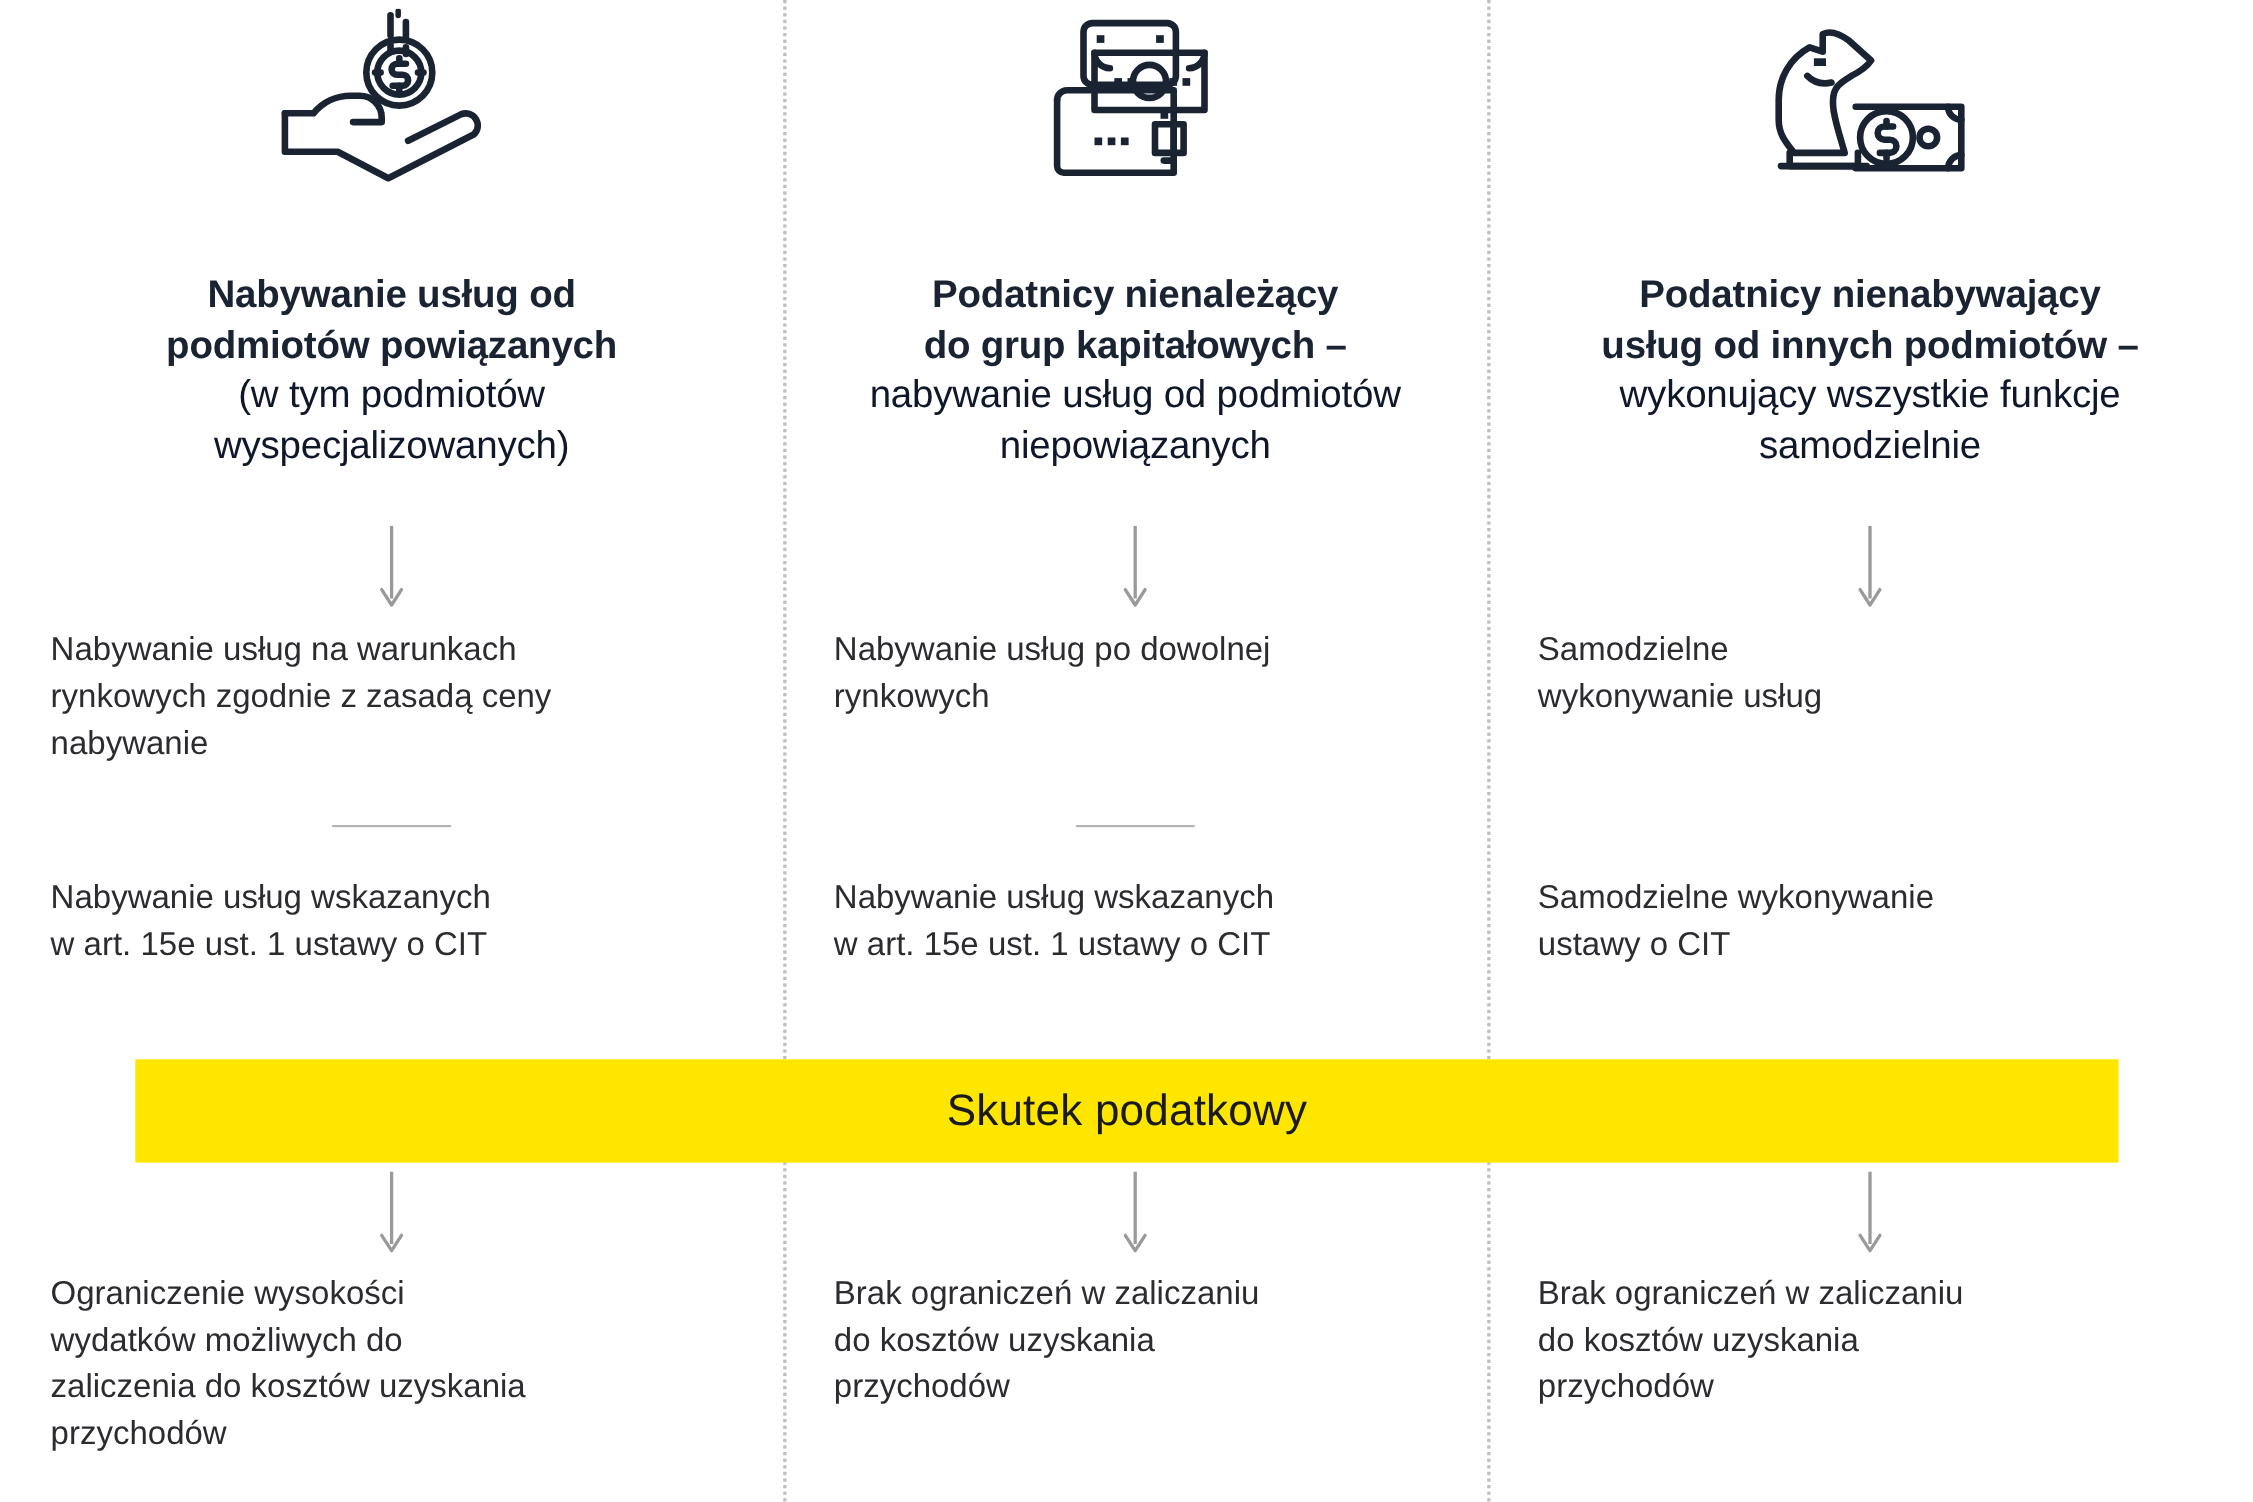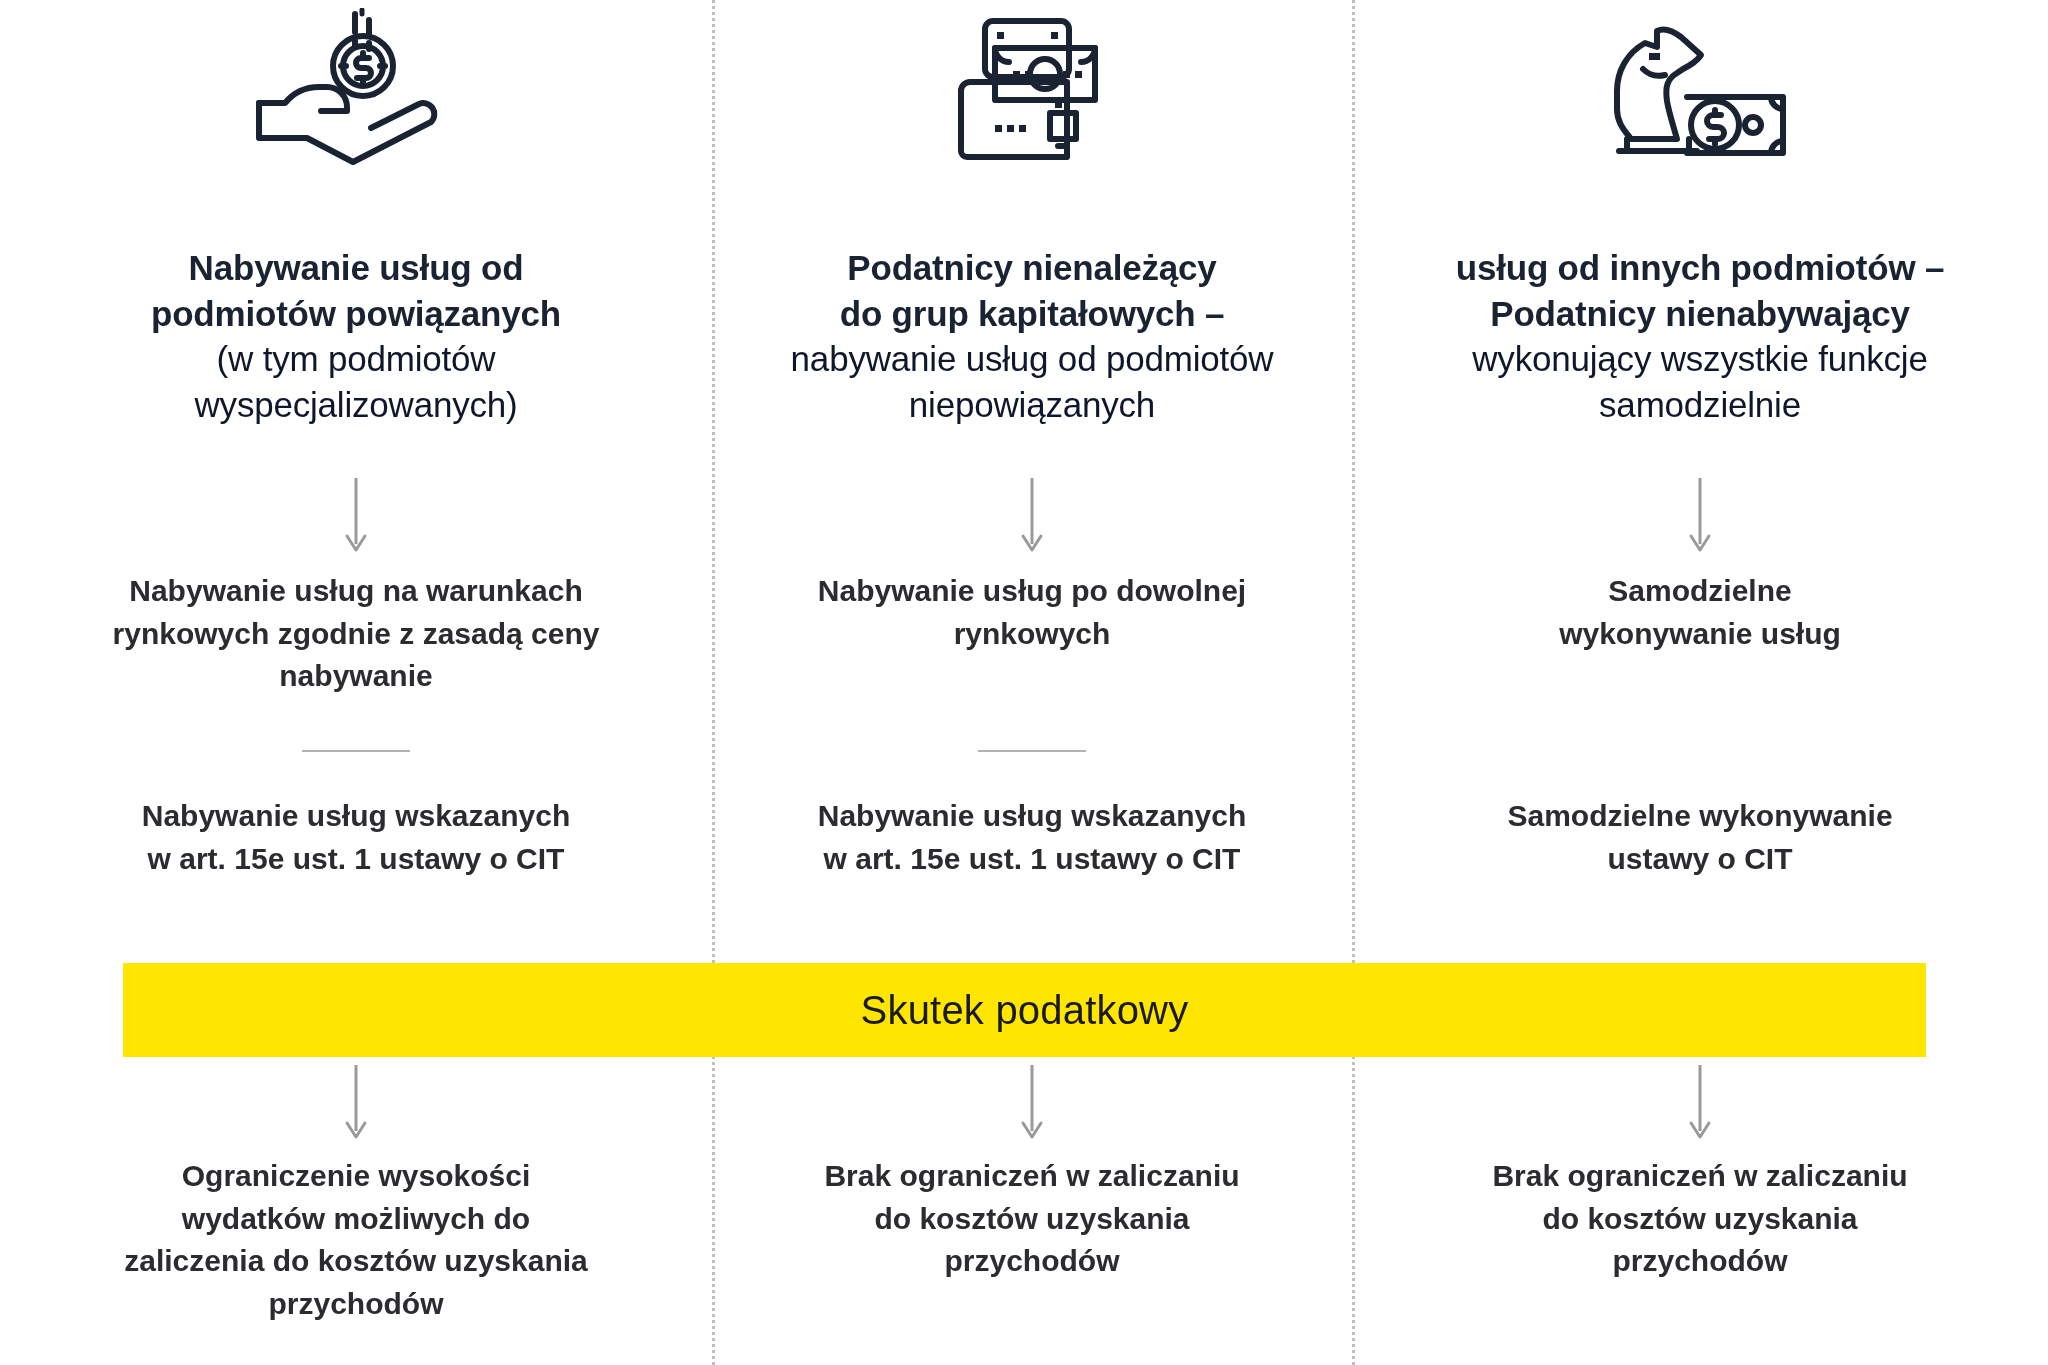--- a/index.html
+++ b/index.html
@@ -88,23 +88,23 @@
   
   .arrow {
     display: flex;
     justify-content: center;
     align-items: center;
   }
   .arrow svg { display: block; }
 
   
   .body-text {
-    text-align: center;
+    text-align: left;
     font-size: 30px;
-    font-weight: bold;
+    font-weight: normal;
     line-height: 1.42;
     color: #2b2b30;
     width: 100%;
   }
 
   
   .rule {
     width: 108px;
     height: 2px;
     background: #b3b3b3;
@@ -331,22 +331,22 @@
           <circle cx="110" cy="112" r="24"></circle>
           <path d="M116 102 h-8 a6 6 0 0 0 0 12 h5 a6 6 0 0 1 0 12 h-9"></path>
           <line x1="110" y1="97" x2="110" y2="102"></line>
           <line x1="110" y1="126" x2="110" y2="131"></line>
           <circle cx="148" cy="112" r="8"></circle>
         </svg>
       </div>
 
       <div class="stack" style="top:245px;">
         <div class="heading-block">
+          <div class="heading-strong">Podatnicy nienabywający</div>
           <div class="heading-strong">usług od innych podmiotów –</div>
-          <div class="heading-strong">Podatnicy nienabywający</div>
           <div class="heading-light">wykonujący wszystkie funkcje</div>
           <div class="heading-light">samodzielnie</div>
         </div>
       </div>
 
       <div class="stack arrow" style="top:478px;">
         <svg width="26" height="76" viewBox="0 0 26 76" fill="none" stroke="#9a9a9a" stroke-width="3">
           <line x1="13" y1="0" x2="13" y2="66"></line>
           <path d="M4 58 L13 72 L22 58" fill="none" stroke-linecap="round" stroke-linejoin="round"></path>
         </svg>

